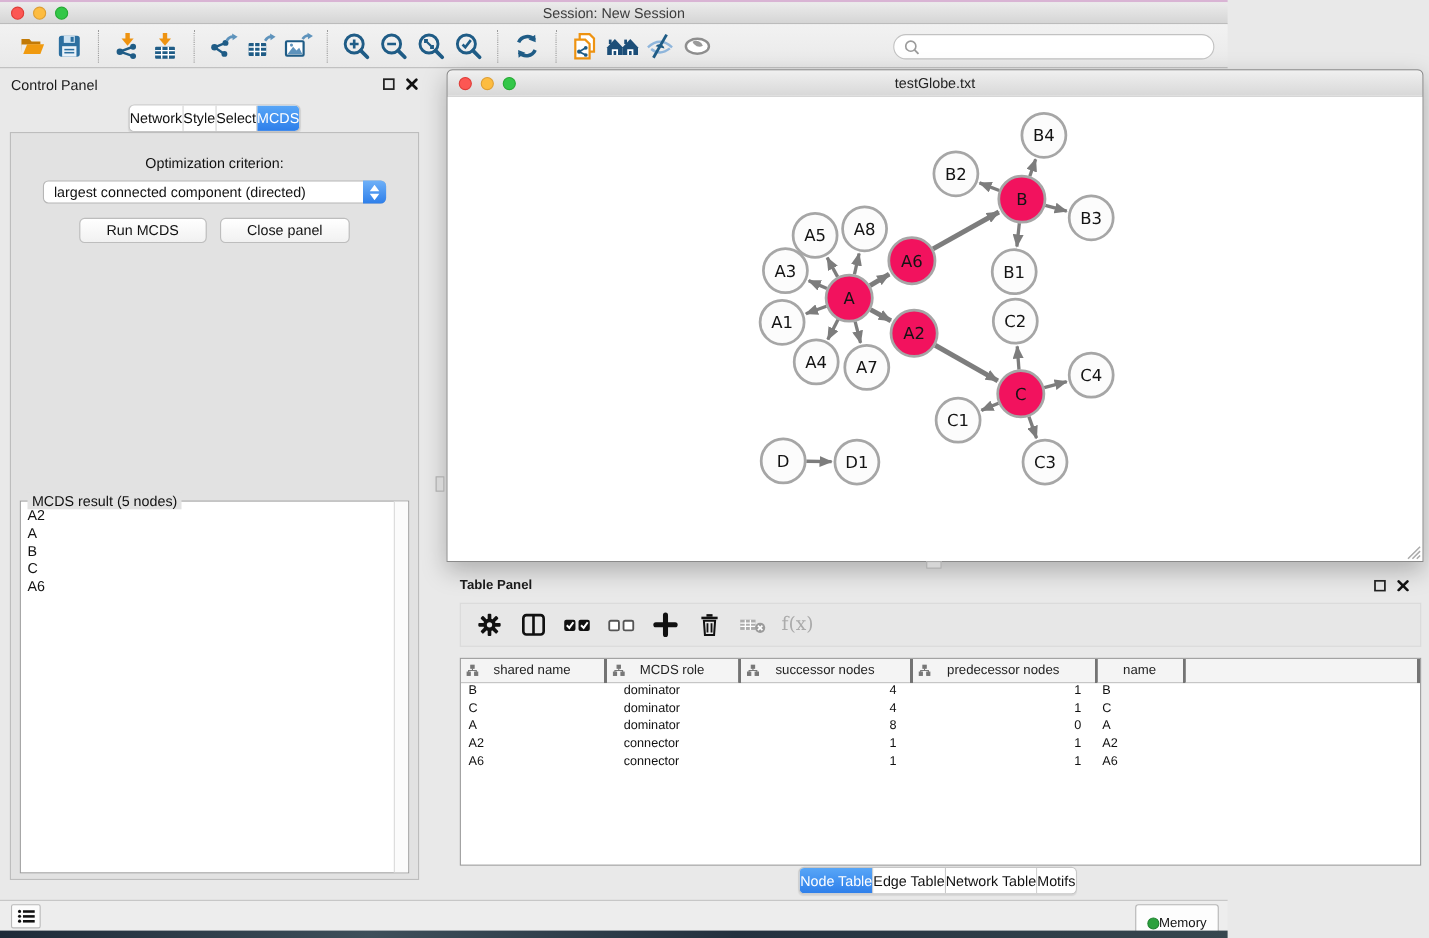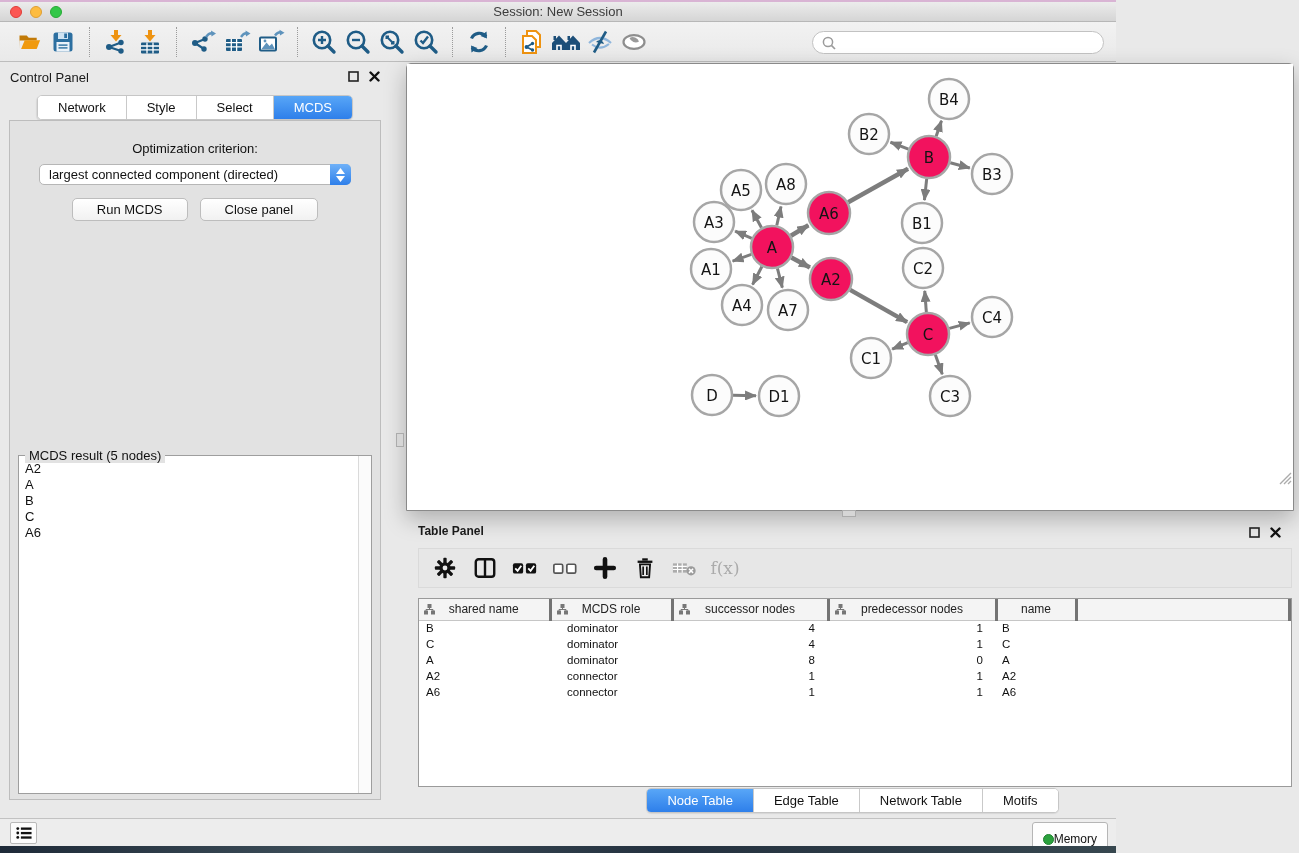--- a/index.html
+++ b/index.html
@@ -32,21 +32,21 @@
   .search-wrap input { border:none; outline:none; flex:1; height:18px; font-size:12px;
     background:transparent; font-family:"Liberation Sans",sans-serif; }
 
   
   .control-panel { position:absolute; left:0; top:62px; width:390px; height:756px; }
   .panel-head { position:absolute; left:10px; top:8px; font-size:13px; color:#1A1A1A; }
   .panel-head-icons { position:absolute; right:10px; top:9px; display:flex; gap:10px; align-items:center; }
   .seg-tabs { position:absolute; left:50%; transform:translateX(-50%); top:33px;
     display:flex; border:1px solid #C6C6C6; border-radius:5px; overflow:hidden; background:#FFF;
     box-shadow:0 1px 1px rgba(0,0,0,.08); }
-  .seg-tab { padding:4px 20px; font-size:13px; color:#111; background:#FFF;
+  .seg-tab { padding:4px 0; font-size:13px; color:#111; background:#FFF;
     border-right:1px solid #C9C9C9; cursor:pointer; white-space:nowrap; }
   .seg-tab:last-child { border-right:none; }
   .seg-tab.active { background:linear-gradient(#58A6F7,#2E7FEA); color:#FFF; }
   .cp-body { position:absolute; left:9px; right:9px; top:58px; bottom:18px;
     background:#E2E2E2; border:1px solid #BDBDBD; }
   .opt-label { margin-top:20px; text-align:center; font-size:13px; color:#111; }
   .criterion { position:relative; margin:8px auto 0; width:312px; height:21px; background:#FFF;
     border:1px solid #B6B6B6; border-radius:5px; display:flex; align-items:center;
     font-size:13px; color:#111; padding-left:9px; cursor:pointer; }
   .criterion .stepper { position:absolute; right:-1px; top:-1px; width:21px; height:21px;
@@ -321,20 +321,28 @@
             <div>B</div>
             <div>C</div>
             <div>A6</div>
           </div>
         <div class="result-scroll"></div>
       </div>
     </div>
   </div>
 
   <div class="net-window">
+    <div class="net-titlebar">
+      <div class="title">testGlobe.txt</div>
+      <div class="lights">
+        <div class="light red"></div>
+        <div class="light yellow"></div>
+        <div class="light green"></div>
+      </div>
+    </div>
     <div class="net-canvas">
       <svg id="graph" width="886" height="422" viewBox="0 0 886 422">
         <defs>
           <marker id="arrow" viewBox="0 0 12 10" refX="11" refY="5" markerWidth="12" markerHeight="10" orient="auto" markerUnits="userSpaceOnUse">
             <path d="M0 0 L12 5 L0 10 z" fill="#7D7D7D"></path>
           </marker>
         </defs>
         <g id="graph-edges">
             <line x1="344.30480533927783" y1="190.46384069730965" x2="325.6358853271187" y2="197.196893816449" stroke="#7D7D7D" stroke-width="3" marker-end="url(#arrow)"></line>
             <line x1="344.7968700999366" y1="174.29175435342094" x2="328.12145398642997" y2="167.10407499415084" stroke="#7D7D7D" stroke-width="3" marker-end="url(#arrow)"></line>

